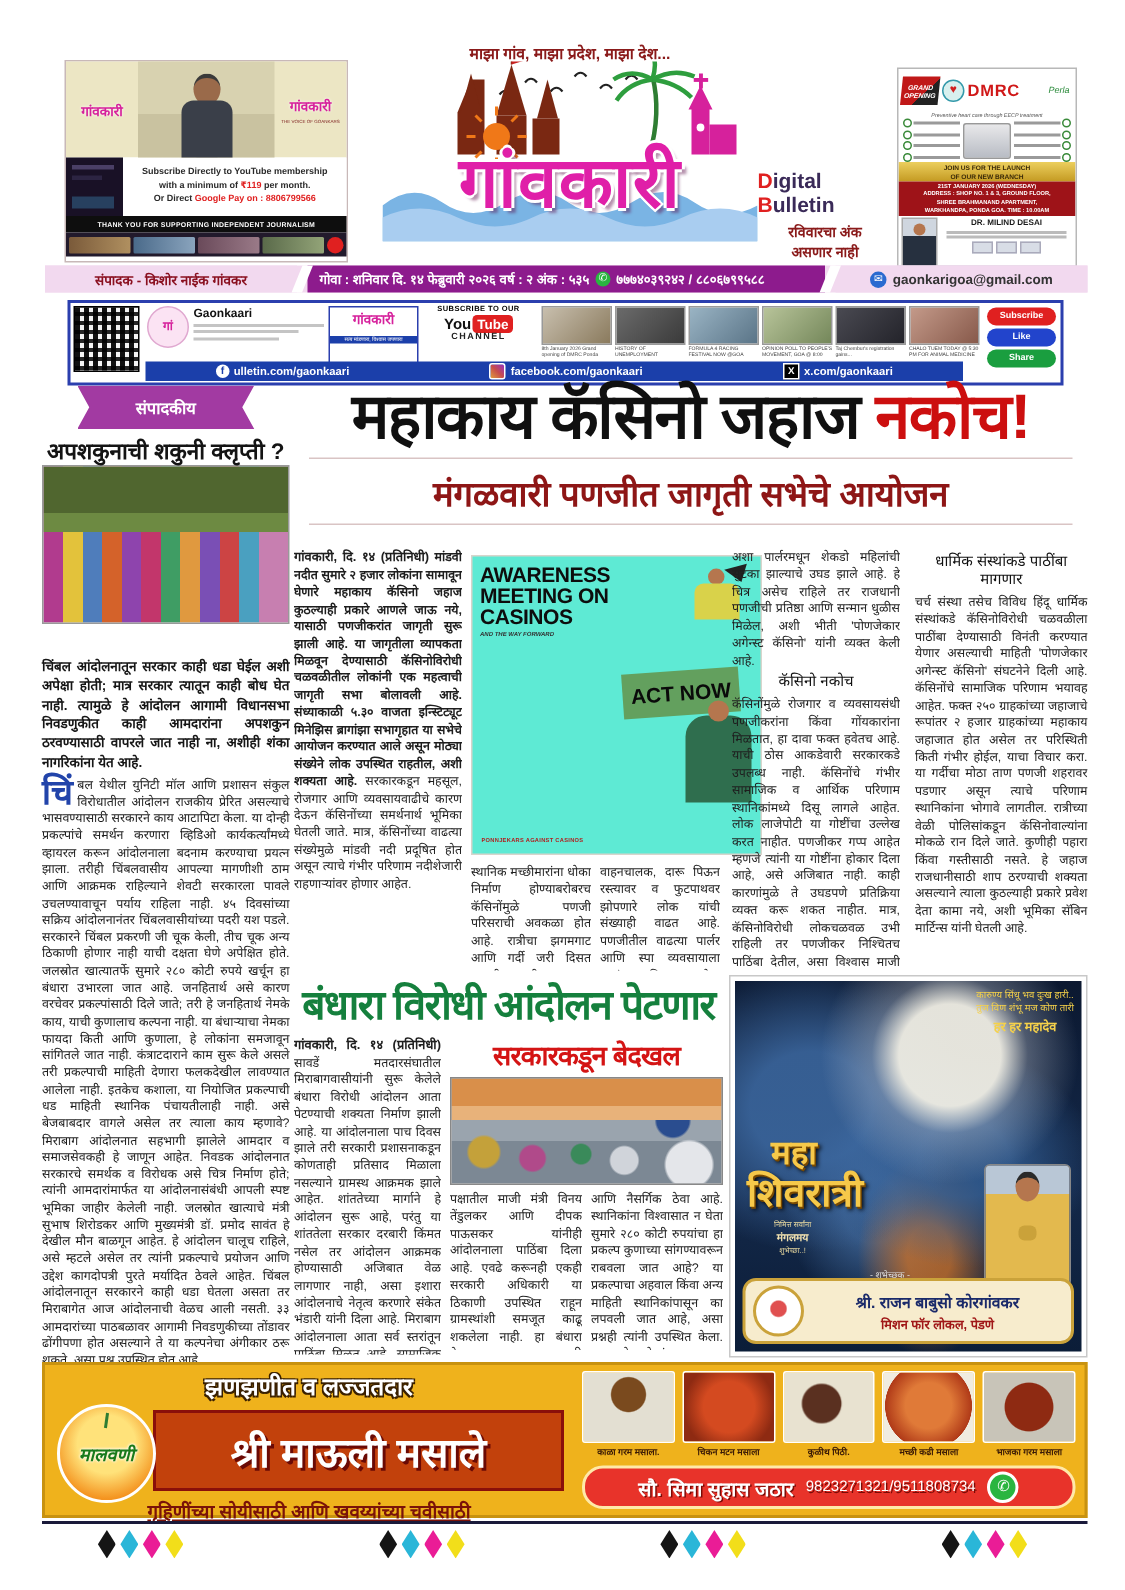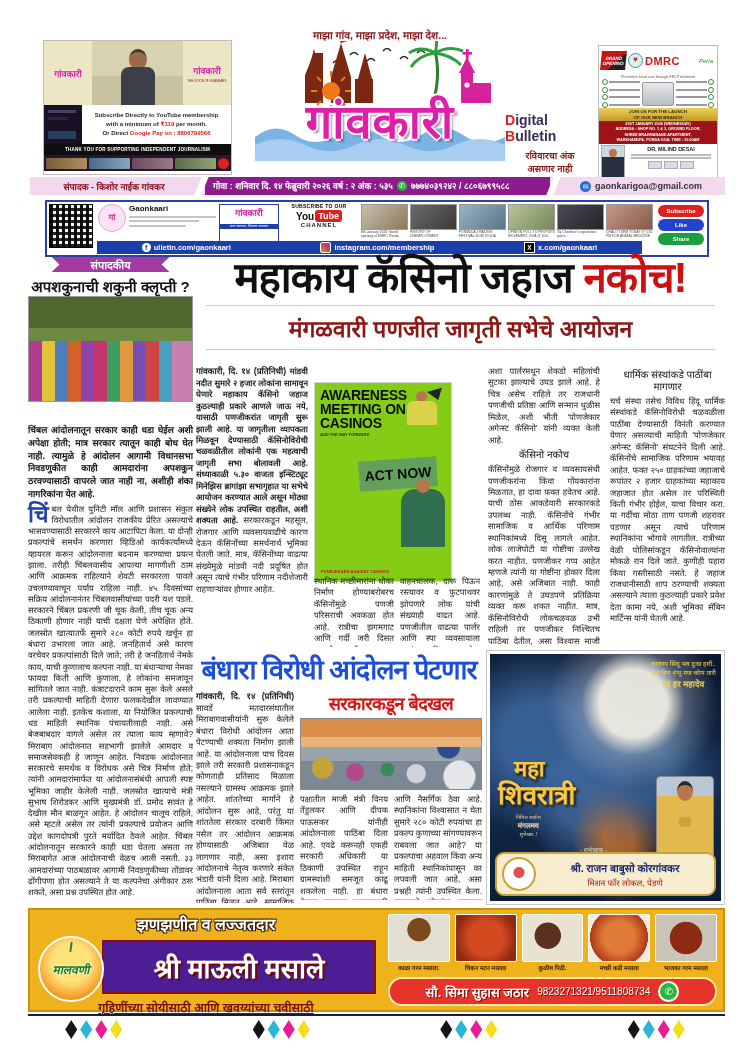--- a/index.html
+++ b/index.html
@@ -122,58 +122,58 @@
 
   
   #headline{left:196px;top:256px;width:529px;text-align:center;}
   .h-main{font-size:42px;font-weight:bold;white-space:nowrap;letter-spacing:-1px;color:#101010;line-height:1.05;}
   .h-main .red2{color:#cc0f0f;}
   .h-rule{border-top:1px solid #d9c4c4;margin:5px 10px 0 10px;}
   .h-sub{font-size:23px;font-weight:bold;color:#8e1616;margin-top:6px;}
 
   
   #editorial{left:28px;top:257px;width:165px;height:648px;}
-  .ribbon{width:118px;margin:0 auto;height:15px;background:#a23aa2;color:#fff;font-size:11px;font-weight:bold;
+  .ribbon{width:118px;margin:0 auto;height:29px;background:#a23aa2;color:#fff;font-size:11px;font-weight:bold;
      display:flex;align-items:center;justify-content:center;
      clip-path:polygon(0 0,100% 0,calc(100% - 8px) 50%,100% 100%,0 100%,8px 50%);}
   .ed-title{font-size:15px;font-weight:bold;color:#141414;text-align:center;margin:4px 0 0 0;}
   .photo-women{height:104px;border:1px solid #999;background:
      linear-gradient(180deg,#50662f 0 30%,#6d8a42 30% 42%,transparent 42%),
      radial-gradient(circle at 50% 30%,#a82a2a 0 9%,transparent 10%),
      linear-gradient(90deg,#b13b8e 0 8%,#e3c23b 8% 16%,#4f7dbb 16% 24%,#d4622a 24% 32%,#8e44ad 32% 40%,#c2366b 40% 48%,#3f9d64 48% 56%,#e0993f 56% 64%,#7a4fb5 64% 72%,#cc4444 72% 80%,#4aa0c0 80% 88%,#c77fb0 88% 100%);}
   .ed-intro{font-size:9px;font-weight:bold;line-height:1.42;margin-top:22px;color:#161616;}
   .ed-body{font-size:8.3px;line-height:1.36;margin-top:3px;}
   .dropcap{float:left;font-size:23px;line-height:.95;font-weight:bold;color:#2244aa;padding-right:3px;}
 
   
   #main-article{left:196px;top:366px;width:529px;height:281px;}
   .ma-col1{position:absolute;left:0;top:0;width:112px;height:100%;overflow:hidden;}
   .dateline{font-weight:bold;font-size:8.6px;}
   .lead{font-weight:bold;}
-  .poster{position:absolute;left:118px;top:16px;width:138px;height:200px;background:#84cc16;border:1px solid #d8d5cc;padding:5px;box-sizing:border-box;}
+  .poster{position:absolute;left:118px;top:4px;width:194px;height:200px;background:#5eead4;border:1px solid #d8d5cc;padding:5px;box-sizing:border-box;}
   .p-title{font-size:14px;font-weight:bold;color:#0d0d0d;line-height:1.0;letter-spacing:-.3px;}
   .p-sub{font-size:4px;font-weight:bold;font-style:italic;color:#333;margin-top:2px;}
   .act{position:absolute;right:14px;top:76px;width:78px;height:30px;background:#63a05e;transform:rotate(-4deg);
        display:flex;align-items:center;justify-content:center;font-size:14px;font-weight:bold;color:#0a0a0a;}
   .fig-head{position:absolute;right:24px;top:8px;width:11px;height:11px;border-radius:50%;background:#b5764e;}
   .fig-body{position:absolute;right:14px;top:18px;width:30px;height:24px;border-radius:6px 6px 0 0;background:#d9d24a;}
   .fig-mega{position:absolute;right:8px;top:2px;width:0;height:0;border-left:10px solid transparent;border-right:4px solid transparent;border-bottom:12px solid #222;transform:rotate(35deg);}
   .fig2{position:absolute;right:6px;bottom:34px;width:44px;height:58px;border-radius:14px 14px 0 0;background:#2f6e4e;}
   .fig2 i{position:absolute;left:50%;top:-10px;margin-left:-7px;width:14px;height:14px;border-radius:50%;background:#b5764e;}
   .p-date{position:absolute;left:6px;bottom:24px;font-size:7.2px;font-weight:bold;color:#0d0d0d;line-height:1.3;}
   .p-org{position:absolute;left:6px;bottom:7px;font-size:3.8px;font-weight:bold;color:#b02020;letter-spacing:.2px;}
   .ma-under1{position:absolute;left:118px;top:210px;width:80px;height:71px;overflow:hidden;}
   .ma-under2{position:absolute;left:204px;top:210px;width:80px;height:71px;overflow:hidden;}
   .ma-col4{position:absolute;left:292px;top:0;width:112px;height:100%;overflow:hidden;}
   .ma-col5{position:absolute;left:414px;top:0;width:115px;height:100%;overflow:hidden;}
   .sub-head{font-size:10px;font-weight:normal;text-align:center;margin:3px 0;color:#111;line-height:1.2;}
 
   
   #bandhara{left:196px;top:650px;width:286px;height:255px;}
-  .b-head{font-size:27px;font-weight:bold;color:#1d4ed8;white-space:nowrap;text-align:center;letter-spacing:-1px;}
+  .b-head{font-size:27px;font-weight:bold;color:#15803d;white-space:nowrap;text-align:center;letter-spacing:-1px;}
   .b-wrap{display:flex;margin-top:4px;gap:6px;}
   .b-col1{width:98px;overflow:hidden;height:212px;}
   .b-right{flex:1;}
   .b-sub{font-size:18px;font-weight:bold;color:#d41414;text-align:center;letter-spacing:-.5px;}
   .photo-protest{height:70px;border:1px solid #888;margin-top:3px;background:
      linear-gradient(180deg,#d98f4a 0 26%,#e8b27a 26% 40%,transparent 40%),
      radial-gradient(circle at 82% 40%,#2a4d8f 0 7%,transparent 8%),
      radial-gradient(circle at 12% 70%,#c4a13a 0 6%,transparent 7%),
      radial-gradient(circle at 30% 76%,#b04a8a 0 6%,transparent 7%),
      radial-gradient(circle at 48% 72%,#3a8a5a 0 6%,transparent 7%),
@@ -202,33 +202,33 @@
   .sh-from{position:absolute;left:90px;top:192px;font-size:6px;color:#ddd;}
   .sh-man{position:absolute;right:7px;top:122px;width:56px;height:80px;border-radius:4px;
      background:linear-gradient(180deg,#b9c7d6 0 24%,#e3b94e 24%);border:1px solid #888;}
   .sh-man i{position:absolute;left:50%;top:4px;margin-left:-8px;width:16px;height:16px;border-radius:50%;background:#b5764e;border-top:4px solid #2a2a2a;}
   .sh-man u{position:absolute;left:50%;top:40px;margin-left:-6px;width:12px;height:10px;border-radius:4px;background:#caa23a;}
   .sh-banner{position:absolute;left:5px;right:5px;bottom:5px;height:44px;background:#f7eccd;border:2px solid #caa23a;border-radius:9px;
      display:flex;align-items:center;gap:5px;padding:0 5px;box-sizing:border-box;}
   .sh-logo{width:30px;height:30px;border-radius:50%;background:radial-gradient(circle at 50% 45%,#e05050 0 5px,#fff 6px);border:2px solid #caa23a;flex:0 0 30px;}
   .sh-txt{flex:1;text-align:center;}
   .sh-name{font-size:10.5px;font-weight:bold;color:#1a2a6a;}
-  .sh-org{font-size:8.5px;font-weight:normal;color:#a01818;margin-top:2px;}
+  .sh-org{font-size:8.5px;font-weight:bold;color:#a01818;margin-top:2px;}
 
   
   #masala{left:28px;top:908px;width:697px;height:104px;background:#efb21c;border:2px solid #c89210;box-sizing:border-box;display:flex;}
   .m-left{width:352px;position:relative;padding:3px 6px;box-sizing:border-box;}
   .m-top{font-size:16px;font-weight:bold;color:#fff;text-align:center;
      text-shadow:-1px -1px 0 #3a2000,1px -1px 0 #3a2000,-1px 1px 0 #3a2000,1px 1px 0 #3a2000;}
   .m-logo{position:absolute;left:8px;top:26px;width:62px;height:62px;border-radius:50%;
      background:radial-gradient(circle at 50% 40%,#ffe27a 0 40%,#f49420 75%);border:2px solid #fff;
      display:flex;align-items:center;justify-content:center;}
   .m-logo span{font-size:12px;font-weight:bold;font-style:italic;color:#1a7a1a;text-shadow:0 0 2px #fff,0 0 2px #fff;}
   .m-logo i{position:absolute;top:4px;left:50%;margin-left:-1px;width:2px;height:10px;background:#2e7d32;transform:rotate(8deg);}
-  .m-banner{margin-left:66px;margin-top:5px;height:50px;background:#4c1d95;border:2px solid #8a0f0a;
+  .m-banner{margin-left:66px;margin-top:5px;height:50px;background:#c2410c;border:2px solid #8a0f0a;
      display:flex;align-items:center;justify-content:center;}
   .m-banner span{font-size:27px;font-weight:bold;color:#fff;text-shadow:2px 2px 0 #6a0a05;white-space:nowrap;}
   .m-tag{margin-top:5px;text-align:center;font-size:12.5px;font-weight:bold;color:#7a1208;text-decoration:underline;}
   .m-right{flex:1;padding:4px 6px;display:flex;flex-direction:column;box-sizing:border-box;}
   .m-foods{display:flex;gap:5px;}
   .food{flex:1;min-width:0;}
   .fimg{height:46px;border:1px solid #fff;border-radius:2px;}
   .food:nth-child(1) .fimg{background:radial-gradient(circle at 50% 32%,#7a4a1e 0 26%,#e3dfd2 28%);}
   .food:nth-child(2) .fimg{background:radial-gradient(circle at 50% 50%,#d44a20 0 45%,#8e2a12 80%);}
   .food:nth-child(3) .fimg{background:radial-gradient(circle at 42% 45%,#5a3020 0 30%,#e8e2d0 32%);}
@@ -488,21 +488,21 @@
       <div class="pill like">Like</div>
       <div class="pill share">Share</div>
     </div>
     <div class="social-links">
       <span class="sl">
           <span class="ic-f">f</span>
           <span>ulletin.com/gaonkaari</span>
         </span>
       <span class="sl">
           <span class="ic-ig"></span>
-          <span>instagram.com/membership</span>
+          <span>facebook.com/gaonkaari</span>
         </span>
       <span class="sl">
           <span class="ic-x">X</span>
           <span>x.com/gaonkaari</span>
         </span>
     </div>
   </div>
 
   <div class="abs" id="headline">
     <div class="h-main">

